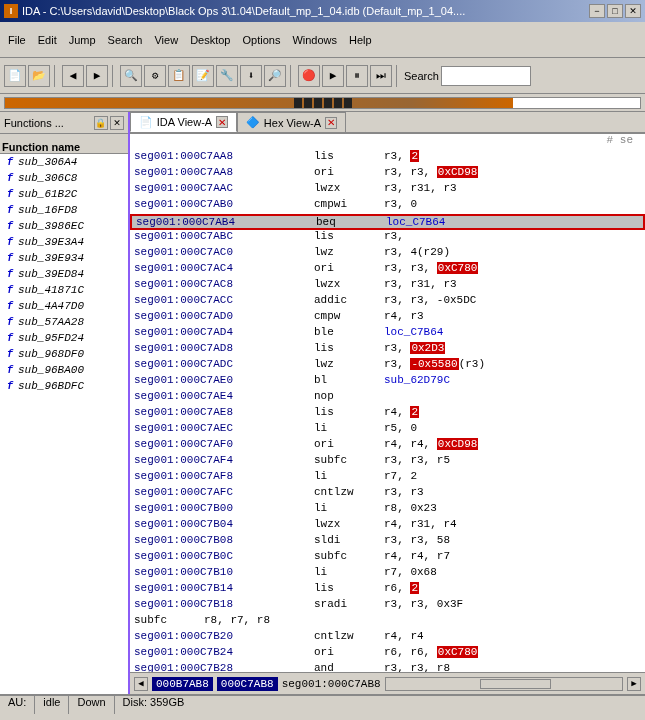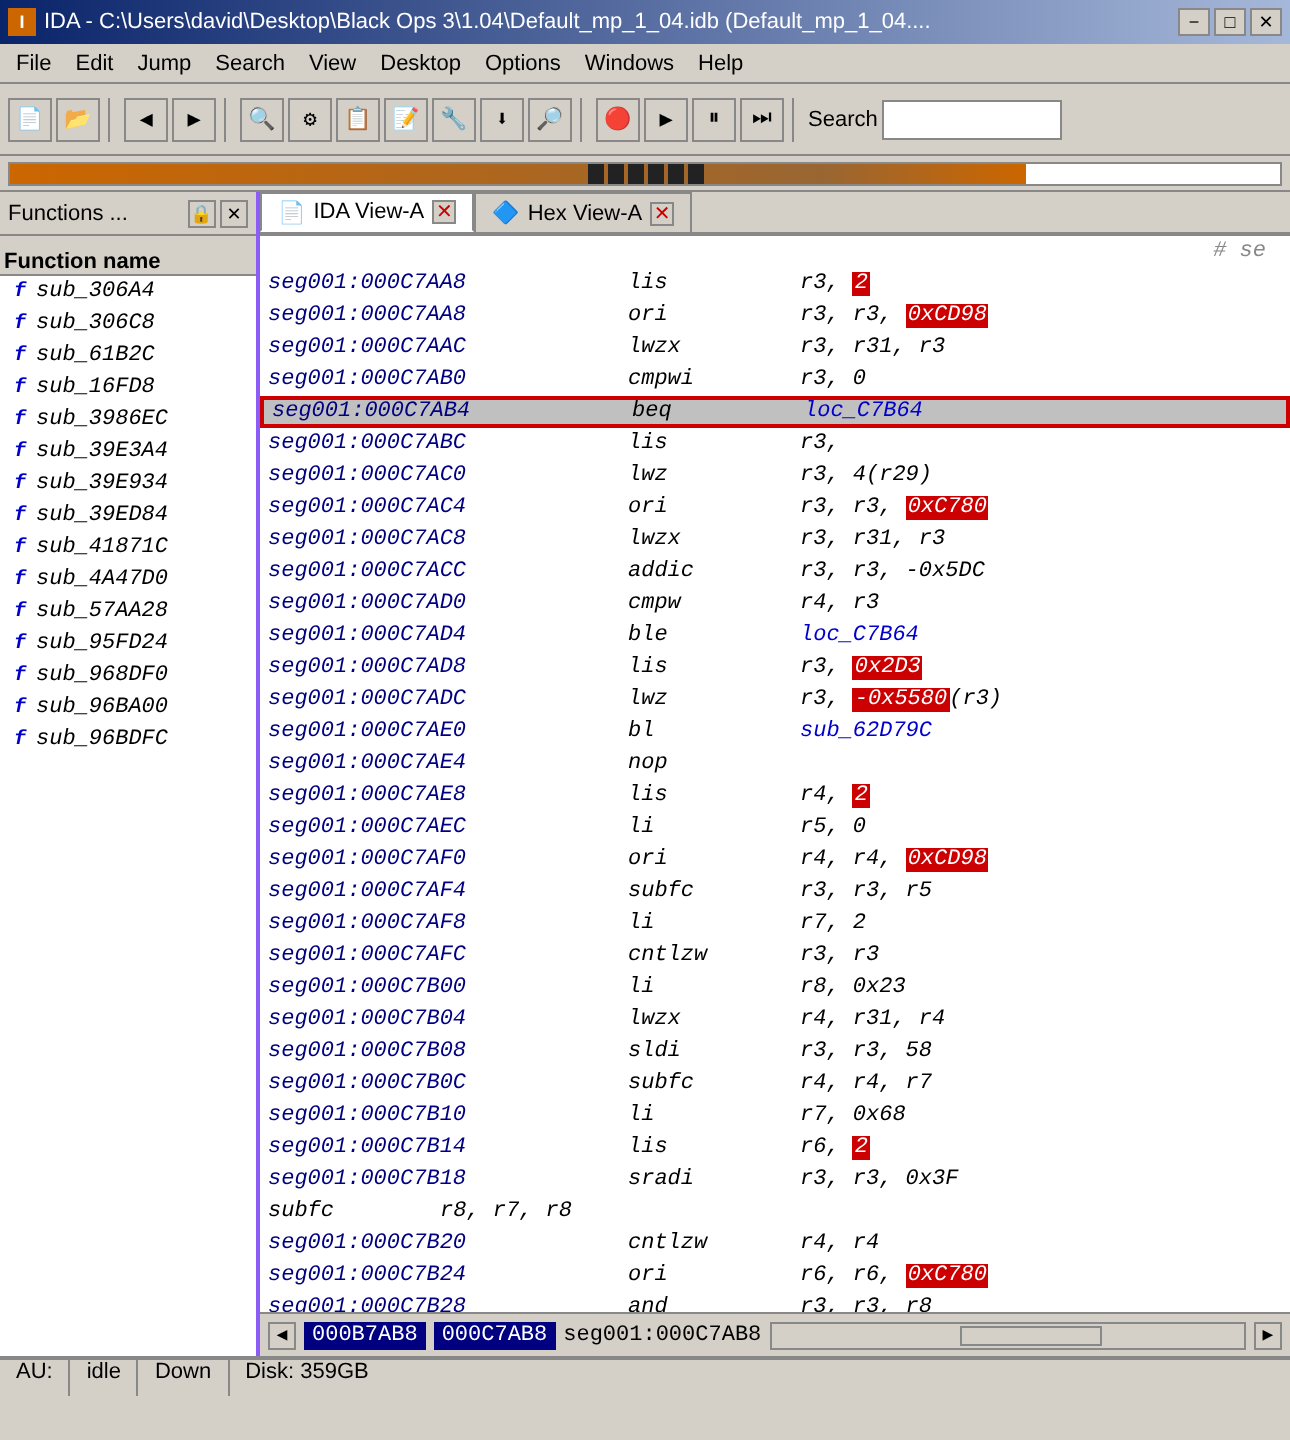--- a/index.html
+++ b/index.html
@@ -18,21 +18,21 @@
       font-size: 11px;
     }
     .title-bar-left { display: flex; align-items: center; gap: 4px; }
     .title-bar-icon { width: 14px; height: 14px; background: #cc6600; display: flex; align-items: center; justify-content: center; font-size: 9px; color: white; font-weight: bold; }
     .title-bar-controls { display: flex; gap: 2px; }
     .title-btn { width: 16px; height: 14px; background: #d4d0c8; border: 1px solid #888; font-size: 9px; display: flex; align-items: center; justify-content: center; cursor: pointer; color: black; }
 
     
     .menu-bar {
       background: #d4d0c8;
-      height: 20px;
+      height: 36px;
       display: flex;
       align-items: center;
       padding: 0 2px;
       border-bottom: 1px solid #888;
       font-family: 'Segoe UI', Arial, sans-serif;
       font-size: 11px;
       gap: 0;
     }
     .menu-item { padding: 2px 6px; cursor: pointer; }
 
@@ -207,33 +207,32 @@
     .disasm-view {
       flex: 1;
       background: white;
       overflow-y: auto;
       overflow-x: hidden;
       font-family: 'Courier New', monospace;
       font-size: 11px;
     }
     .disasm-line {
       display: flex;
-      align-items: center;
+      align-items: flex-start;
       height: 16px;
       padding: 0 4px;
       white-space: nowrap;
-      font-style: italic;
     }
     .disasm-line.highlighted {
       background: #c0c0c0;
       border: 2px solid #cc0000;
     }
     .addr { color: #000080; min-width: 180px; }
     .mnem { min-width: 70px; color: #000000; }
-    .operand { color: #000000; margin-left: 16px; }
+    .operand { color: #000000; }
     .op-red { background: #cc0000; color: white; padding: 0 1px; }
     .op-blue { color: #0000cc; }
 
     
     .status-bar {
       height: 20px;
       background: #d4d0c8;
       display: flex;
       border-top: 2px solid #888;
       font-family: 'Segoe UI', Arial, sans-serif;

